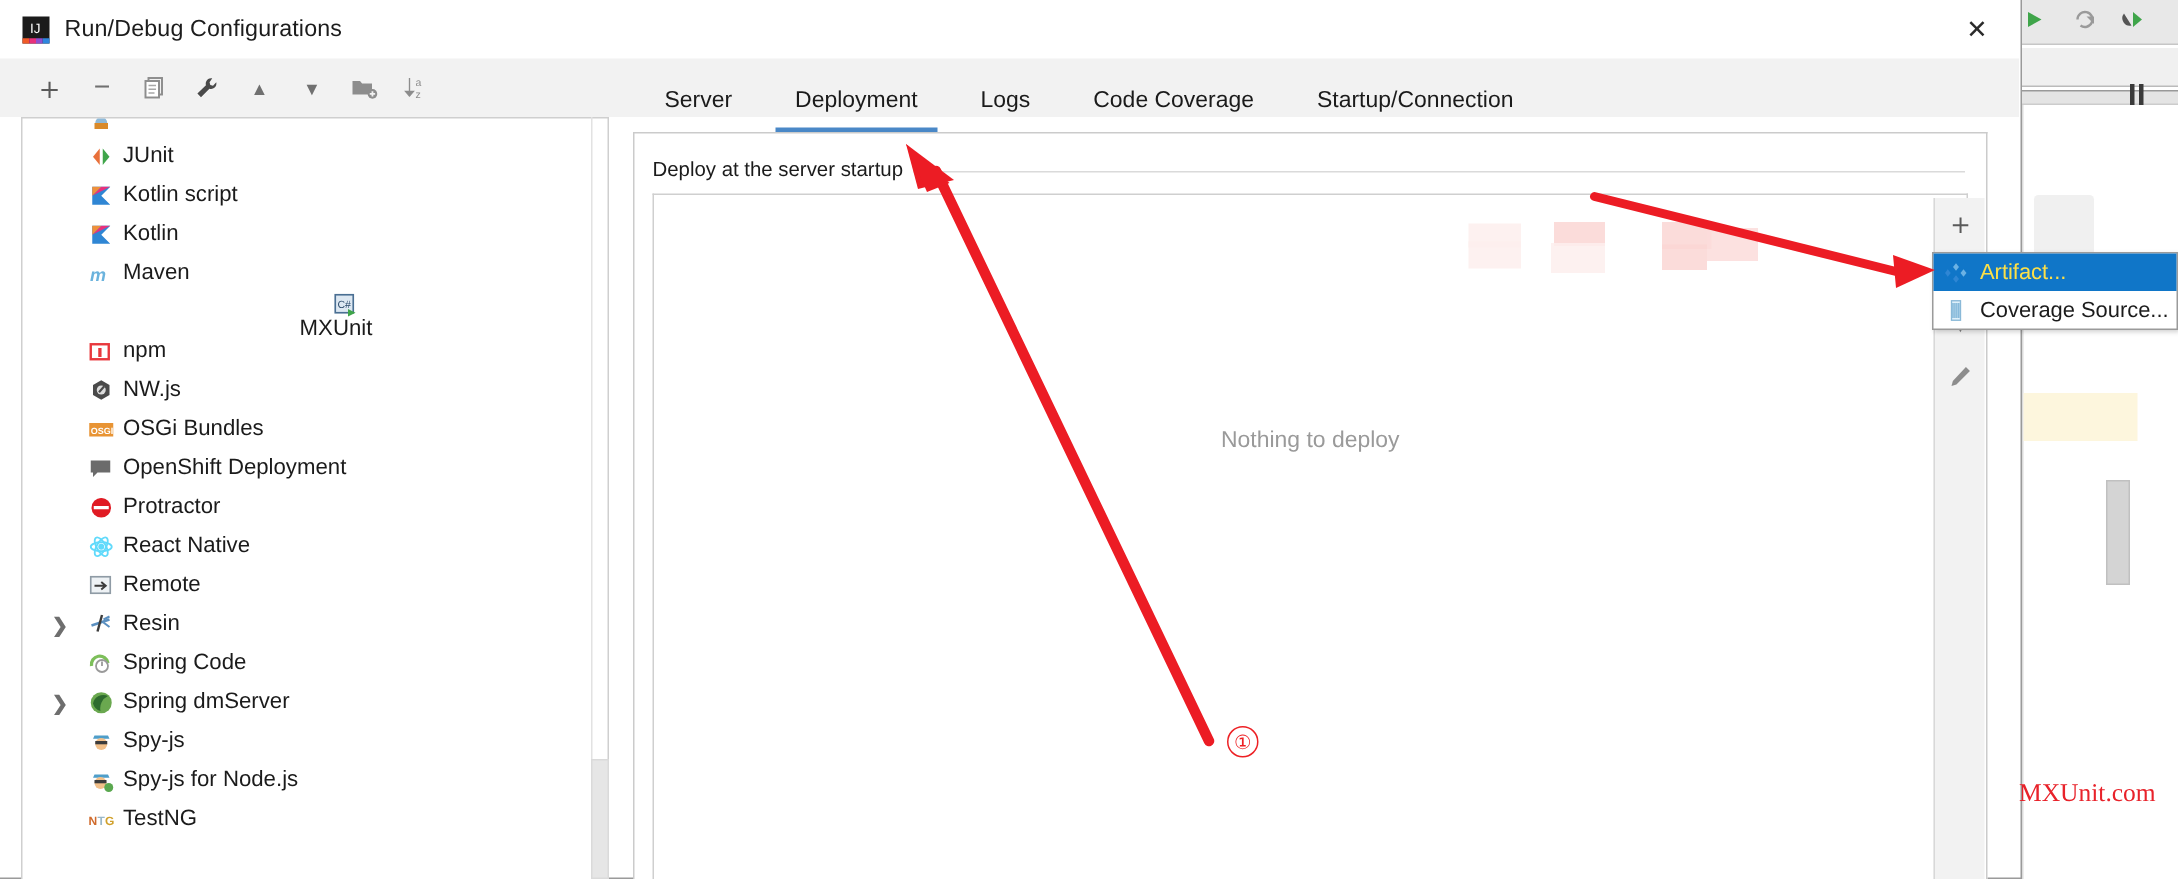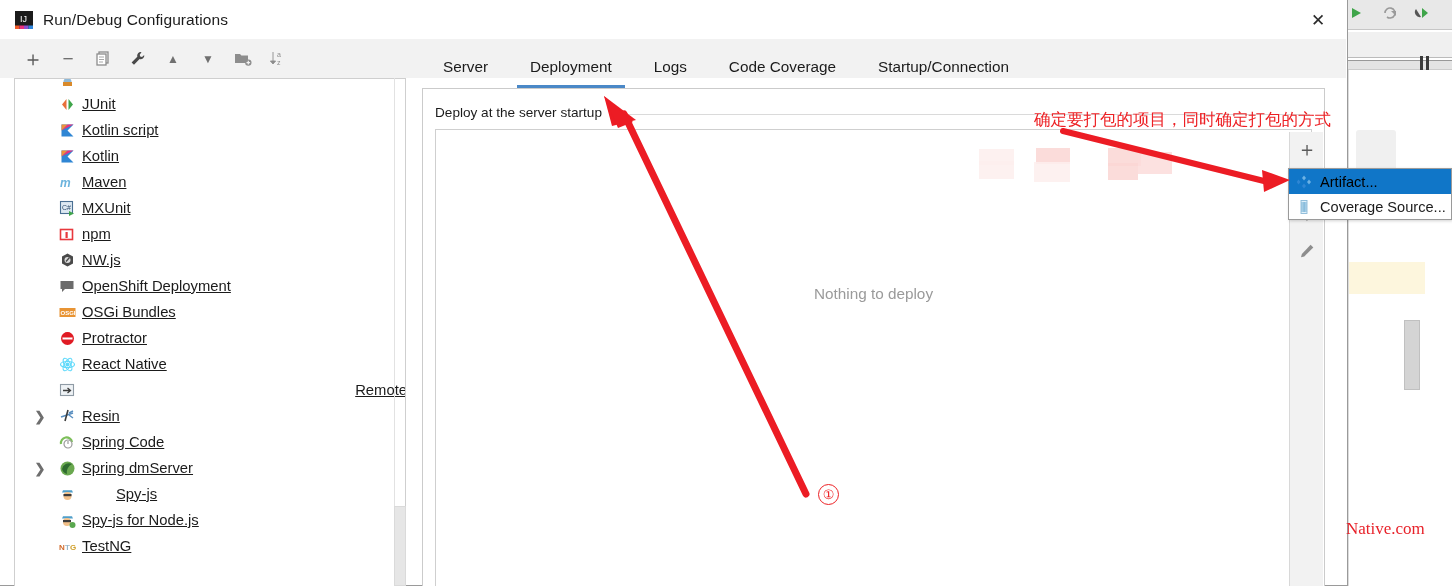--- a/index.html
+++ b/index.html
@@ -102,21 +102,21 @@
   }
   .twist {
     position: absolute; left: 44px; width: 14px; height: 26px;
     display: flex; align-items: center; justify-content: center;
     color: #6e6e6e; font-size: 13px; font-weight: bold;
   }
   .trow .ico {
     width: 17px; height: 17px; margin-right: 6px; flex: 0 0 auto;
     position: relative; display: inline-block;
   }
-  .trow .lbl { line-height: 1; text-decoration: underline; }
+  .trow .lbl { line-height: 1; }
   .tree-vline { position: absolute; left: 394px; top: 78px; width: 1px; height: 508px; background: #e2e2e2; }
   .tree-scroll {
     position: absolute; left: 394px; top: 506px; width: 12px; height: 80px;
     background: #e6e6e6; border: 1px solid #dadada;
   }
 
   
   .tabs {
     position: absolute; left: 422px; top: 48px; height: 40px;
     display: flex; align-items: flex-end; gap: 0px;
@@ -164,21 +164,21 @@
   
   .popup {
     position: absolute; left: 1288px; top: 168px; width: 164px;
     background: #ffffff; border: 1px solid #9a9a9a; box-shadow: 1px 1px 3px rgba(0,0,0,.18);
     z-index: 40;
   }
   .pitem {
     height: 25px; display: flex; align-items: center; padding-left: 7px;
     font-size: 14.6px; color: #1b1b1b; white-space: nowrap;
   }
-  .pitem.sel { background: #1076c8; color: #000000; }
+  .pitem.sel { background: #1076c8; color: #fde047; }
   .pitem .pico { width: 16px; height: 16px; margin-right: 8px; flex: 0 0 auto; position: relative; }
 
   
   .anno-svg { position: absolute; inset: 0; pointer-events: none; z-index: 50; }
   .cn-note {
     position: absolute; left: 1034px; top: 109px; font-size: 16.5px; color: #ed2024;
     font-family: "DejaVu Sans", sans-serif; white-space: nowrap; z-index: 51;
   }
   .circ1 {
     position: absolute; left: 818px; top: 484px; width: 21px; height: 21px;
@@ -321,21 +321,21 @@
                 <path d="M8.5 2.5 2.5 8.5V2.5z" fill="#f0903a"></path>
               </svg></span>
             <span class="lbl">Kotlin</span>
           </div>
           <div class="trow" style="position: relative;">
             <span class="ico" style="margin-left: 18px;"><svg width="17" height="17" viewBox="0 0 17 17">
                 <text x="1" y="13" font-size="12" font-style="italic" font-weight="bold" fill="#6bb3dd" font-family="Liberation Sans, sans-serif">m</text>
               </svg></span>
             <span class="lbl">Maven</span>
           </div>
-          <div class="trow" style="position: relative;">
+          <div class="trow" style="position: relative; flex-direction: column;">
             <span class="ico" style="margin-left: 18px;"><svg width="17" height="17" viewBox="0 0 17 17">
                 <rect x="1.5" y="1.5" width="12" height="12" fill="#dde8f2" stroke="#4a6f93" stroke-width="1.1"></rect>
                 <text x="3" y="10" font-size="7" fill="#2b4a6b" font-family="Liberation Sans, sans-serif">C#</text>
                 <path d="M10 11 L15 13.5 L10 16z" fill="#3fa54a"></path>
               </svg></span>
             <span class="lbl">MXUnit</span>
           </div>
           <div class="trow" style="position: relative;">
             <span class="ico" style="margin-left: 18px;"><svg width="17" height="17" viewBox="0 0 17 17">
                 <rect x="1.5" y="3.5" width="12" height="10" fill="#fff" stroke="#e8383d" stroke-width="1.6"></rect>
@@ -346,51 +346,51 @@
           <div class="trow" style="position: relative;">
             <span class="ico" style="margin-left: 18px;"><svg width="17" height="17" viewBox="0 0 17 17">
                 <path d="M8.5 1.5 14 4.6v6.8L8.5 14.5 3 11.4V4.6z" fill="#4a4a4a"></path>
                 <circle cx="8.5" cy="8" r="3" fill="#dcdcdc"></circle>
                 <path d="M7 9.5 L10.5 5.5" stroke="#4a4a4a" stroke-width="1.4"></path>
               </svg></span>
             <span class="lbl">NW.js</span>
           </div>
           <div class="trow" style="position: relative;">
             <span class="ico" style="margin-left: 18px;"><svg width="17" height="17" viewBox="0 0 17 17">
-                <path d="M1.5 3h13v8H6l-3 3v-3H1.5z" fill="#6b6b6b"></path>
-              </svg></span>
-            <span class="lbl">OpenShift Deployment</span>
-          </div>
-          <div class="trow" style="position: relative;">
-            <span class="ico" style="margin-left: 18px;"><svg width="17" height="17" viewBox="0 0 17 17">
                 <rect x="0.5" y="4" width="16" height="9" fill="#e89434"></rect>
                 <text x="1.5" y="11" font-size="6" font-weight="bold" fill="#ffffff" font-family="Liberation Sans, sans-serif">OSGI</text>
               </svg></span>
             <span class="lbl">OSGi Bundles</span>
+          </div>
+          <div class="trow" style="position: relative;">
+            <span class="ico" style="margin-left: 18px;"><svg width="17" height="17" viewBox="0 0 17 17">
+                <path d="M1.5 3h13v8H6l-3 3v-3H1.5z" fill="#6b6b6b"></path>
+              </svg></span>
+            <span class="lbl">OpenShift Deployment</span>
           </div>
           <div class="trow" style="position: relative;">
             <span class="ico" style="margin-left: 18px;"><svg width="17" height="17" viewBox="0 0 17 17">
                 <circle cx="8.5" cy="8.5" r="6.5" fill="#e01b24"></circle>
                 <rect x="3.5" y="7.3" width="10" height="2.2" fill="#ffffff"></rect>
                 <path d="M3.5 7.3a5 5 0 0 1 10 0z" fill="#e01b24"></path>
               </svg></span>
             <span class="lbl">Protractor</span>
           </div>
           <div class="trow" style="position: relative; text-align: right;">
             <span class="ico" style="margin-left: 18px;"><svg width="17" height="17" viewBox="0 0 17 17">
                 <circle cx="8.5" cy="8.5" r="2" fill="#61dafb"></circle>
                 <g fill="none" stroke="#61dafb" stroke-width="1.2">
                   <ellipse cx="8.5" cy="8.5" rx="7" ry="3"></ellipse>
                   <ellipse cx="8.5" cy="8.5" rx="7" ry="3" transform="rotate(60 8.5 8.5)"></ellipse>
                   <ellipse cx="8.5" cy="8.5" rx="7" ry="3" transform="rotate(120 8.5 8.5)"></ellipse>
                 </g>
               </svg></span>
             <span class="lbl">React Native</span>
           </div>
-          <div class="trow" style="position: relative; justify-content: space-between;">
+          <div class="trow" style="position: relative;">
             <span class="ico" style="margin-left: 18px;"><svg width="17" height="17" viewBox="0 0 17 17">
                 <rect x="1.5" y="2.5" width="13" height="11" fill="#eef2f5" stroke="#8f9ba5" stroke-width="1.1"></rect>
                 <path d="M4 8.5h7M8.5 6l3 2.5-3 2.5" fill="none" stroke="#3c3c3c" stroke-width="1.3"></path>
               </svg></span>
             <span class="lbl">Remote</span>
           </div>
           <div class="trow" style="position: relative;">
             <span class="twist" style="left: 18px;">❯</span>
             <span class="ico" style="margin-left: 18px;"><svg width="17" height="17" viewBox="0 0 17 17">
                 <path d="M2 9 L14 5" stroke="#5a8fc0" stroke-width="1.6"></path>
@@ -408,21 +408,21 @@
             <span class="lbl">Spring Code</span>
           </div>
           <div class="trow" style="position: relative;">
             <span class="twist" style="left: 18px;">❯</span>
             <span class="ico" style="margin-left: 18px;"><svg width="17" height="17" viewBox="0 0 17 17">
                 <circle cx="8.5" cy="8.5" r="7" fill="#6aa84f"></circle>
                 <path d="M3 9a7 7 0 0 1 10-5 9 9 0 0 0-5 10A7 7 0 0 1 3 9z" fill="#2e6b2e"></path>
               </svg></span>
             <span class="lbl">Spring dmServer</span>
           </div>
-          <div class="trow" style="position: relative; gap: 34px;">
+          <div class="trow" style="position: relative;">
             <span class="ico" style="margin-left: 18px;"><svg width="17" height="17" viewBox="0 0 17 17">
                 <path d="M3 6.5h11l-1 -2.2H4z" fill="#4f9ec9"></path>
                 <circle cx="8.5" cy="10" r="4" fill="#f2c08a"></circle>
                 <rect x="4.5" y="8" width="8" height="2.2" fill="#3c3c3c"></rect>
               </svg></span>
             <span class="lbl">Spy-js</span>
           </div>
           <div class="trow" style="position: relative;">
             <span class="ico" style="margin-left: 18px;"><svg width="17" height="17" viewBox="0 0 17 17">
                 <path d="M3 6.5h11l-1 -2.2H4z" fill="#4f9ec9"></path>
@@ -510,16 +510,15 @@
       <path d="M604 96 L636 120 L612 126 Z" fill="#ec1c24"></path>
       <path d="M604 96 L618 128 L633 122 Z" fill="#ec1c24"></path>
     </g>
 
     <g>
       <path d="M1063 131 L1268 182" stroke="#ec1c24" stroke-width="6" stroke-linecap="round" fill="none"></path>
       <path d="M1290 180 L1262 170 L1264 192 Z" fill="#ec1c24"></path>
     </g>
   </svg>
 
-  <div class="cn-note">确定要打包的项目，同时确定打包的方式</div>
   <div class="circ1">①</div>
-  <div class="watermark">Native.com</div>
+  <div class="watermark">MXUnit.com</div>
 </div>
 
 </body></html>

